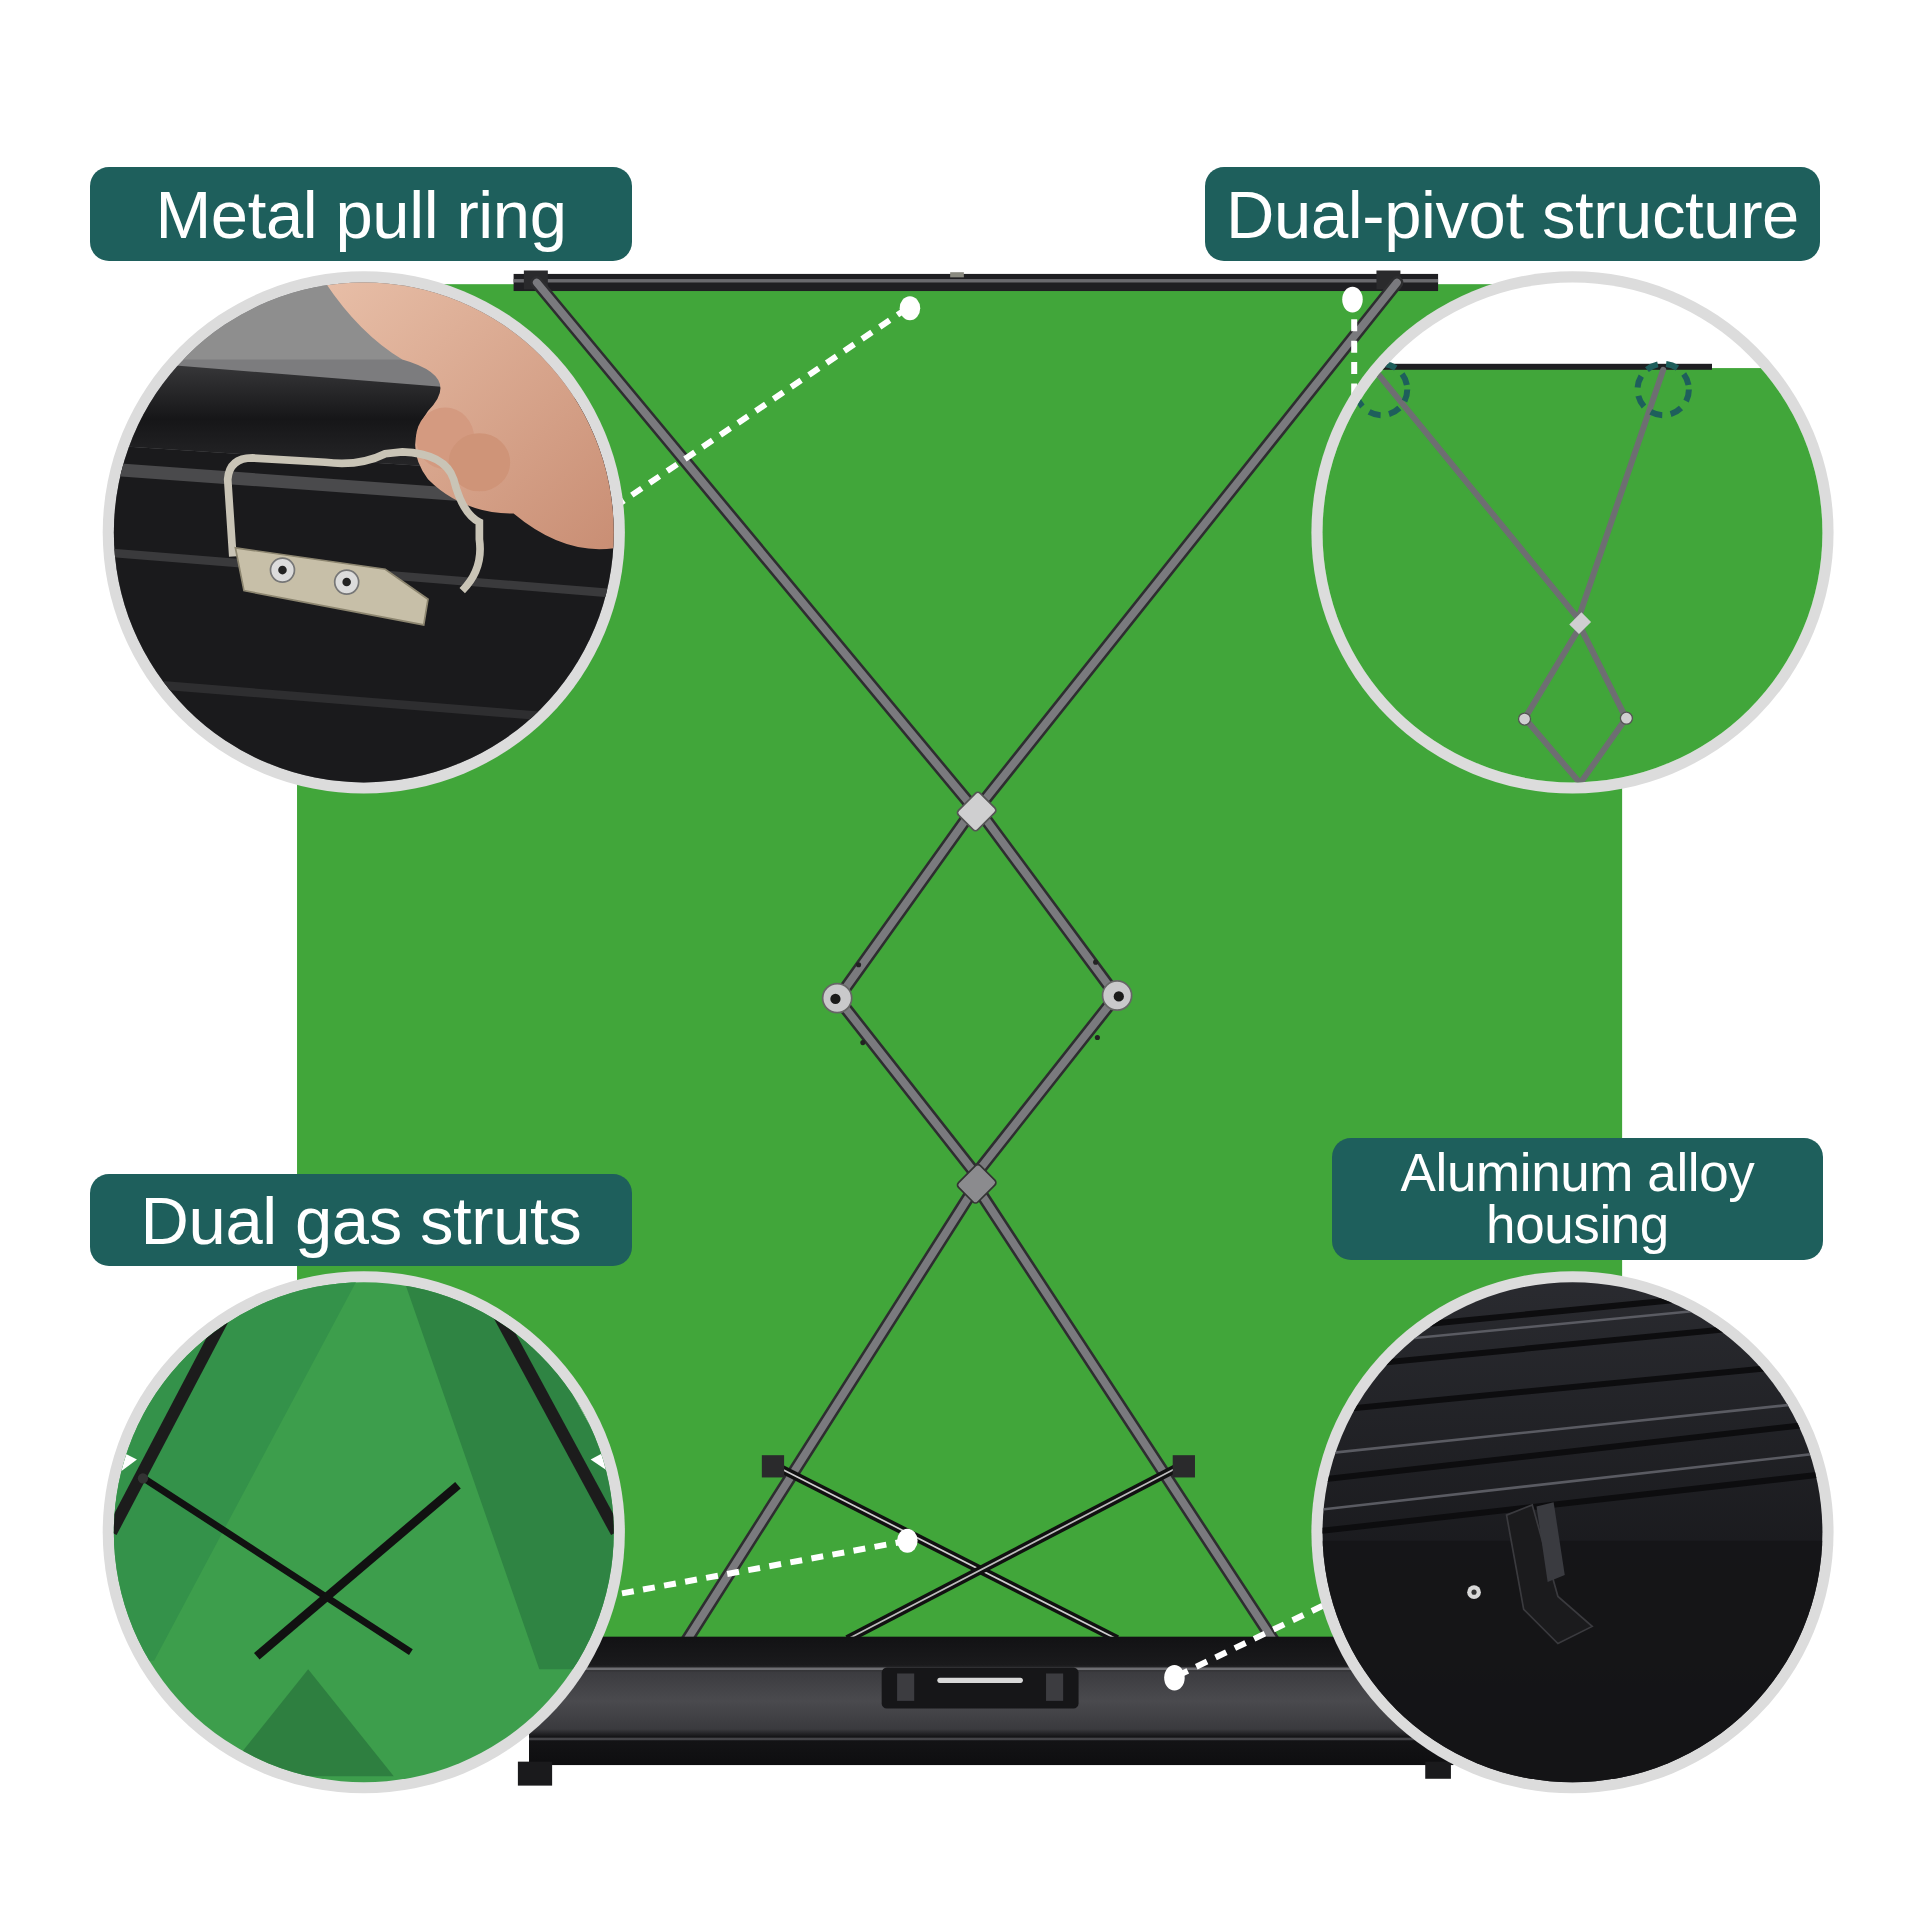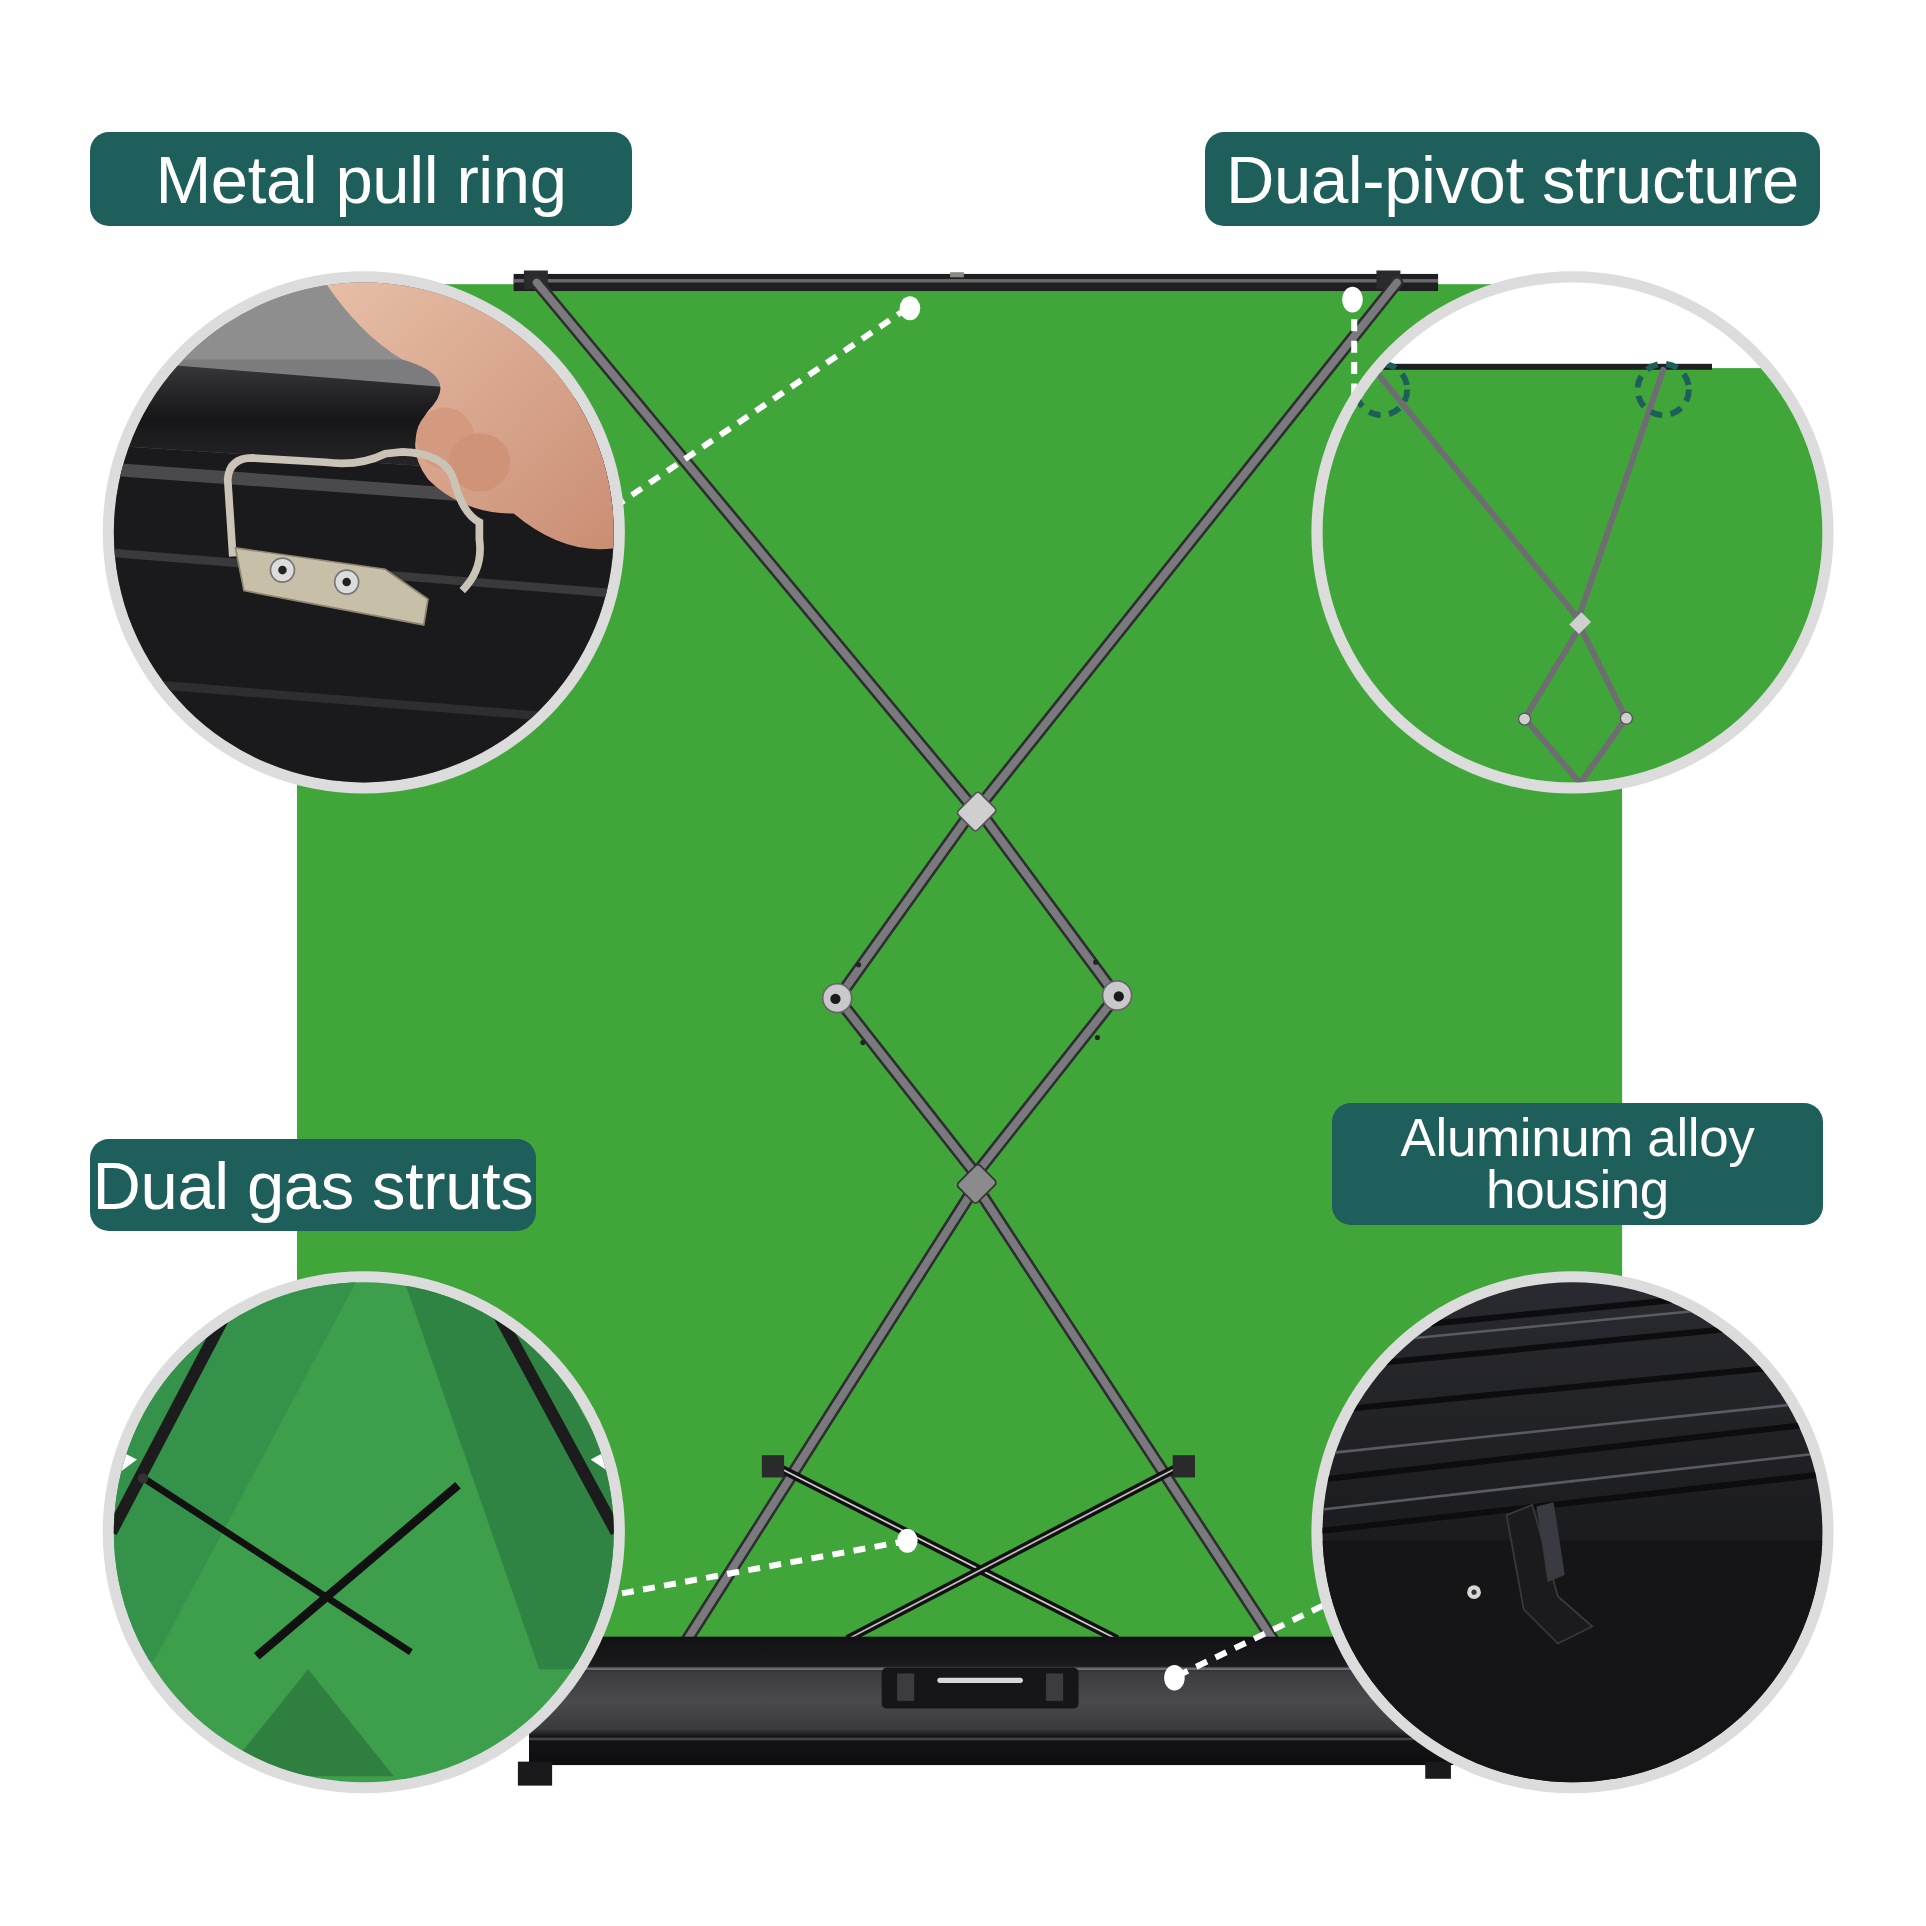--- a/index.html
+++ b/index.html
@@ -2,26 +2,26 @@
 <html style="font-size:13.7px"><head>
 <meta charset="utf-8">
 <style>
   html, body { margin:0; padding:0; background:#ffffff; }
   body { width:1926px; height:1926px; position:relative; overflow:hidden; font-family:"Liberation Sans", sans-serif; }
   .stage { position:absolute; left:0; top:0; width:1926px; height:1926px; }
   svg.main { position:absolute; left:0; top:0; }
   .label {
     position:absolute; background:#1e5f5c; color:#ffffff; border-radius:19px;
     display:flex; align-items:center; justify-content:center; text-align:center;
-    font-family:"Liberation Sans", sans-serif; line-height:1.0; letter-spacing:-0.4px;
+    font-family:"Liberation Sans", sans-serif; line-height:1.0; letter-spacing:-0.4px;margin-top:35px;
   }
   .label span { display:block; }
   #lbl-pull { left:90px; top:132px; width:542px; height:94px; font-size:67px; }
   #lbl-pivot { left:1205px; top:132px; width:615px; height:94px; font-size:67px; }
-  #lbl-gas { left:90px; top:1139px; width:446px; height:92px; font-size:67px; }
+  #lbl-gas { left:90px; top:1139px; width:542px; height:92px; font-size:67px; }
   #lbl-housing { left:1332px; top:1103px; width:491px; height:122px; font-size:53px; flex-direction:column; line-height:0.98; }
 </style>
 </head>
 <body>
 
 <div class="stage">
 
 <svg class="main" width="1926" height="1926" viewBox="0 0 2250 2250">
   <defs>
     <linearGradient id="housingGrad" x1="0" y1="0" x2="0" y2="1">

